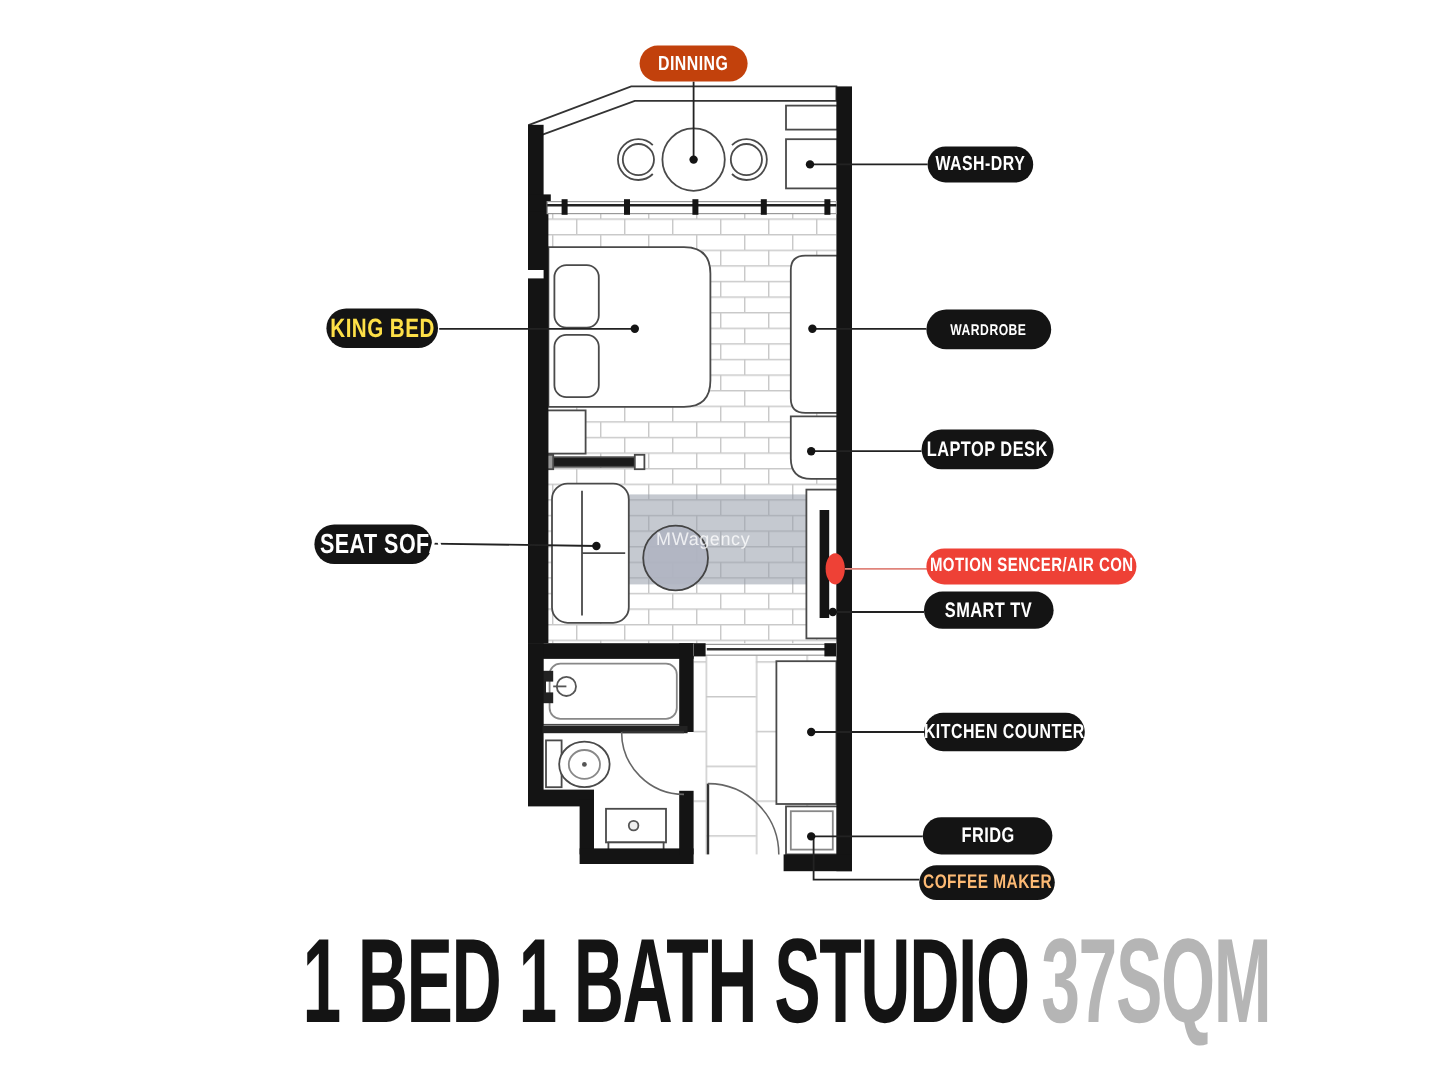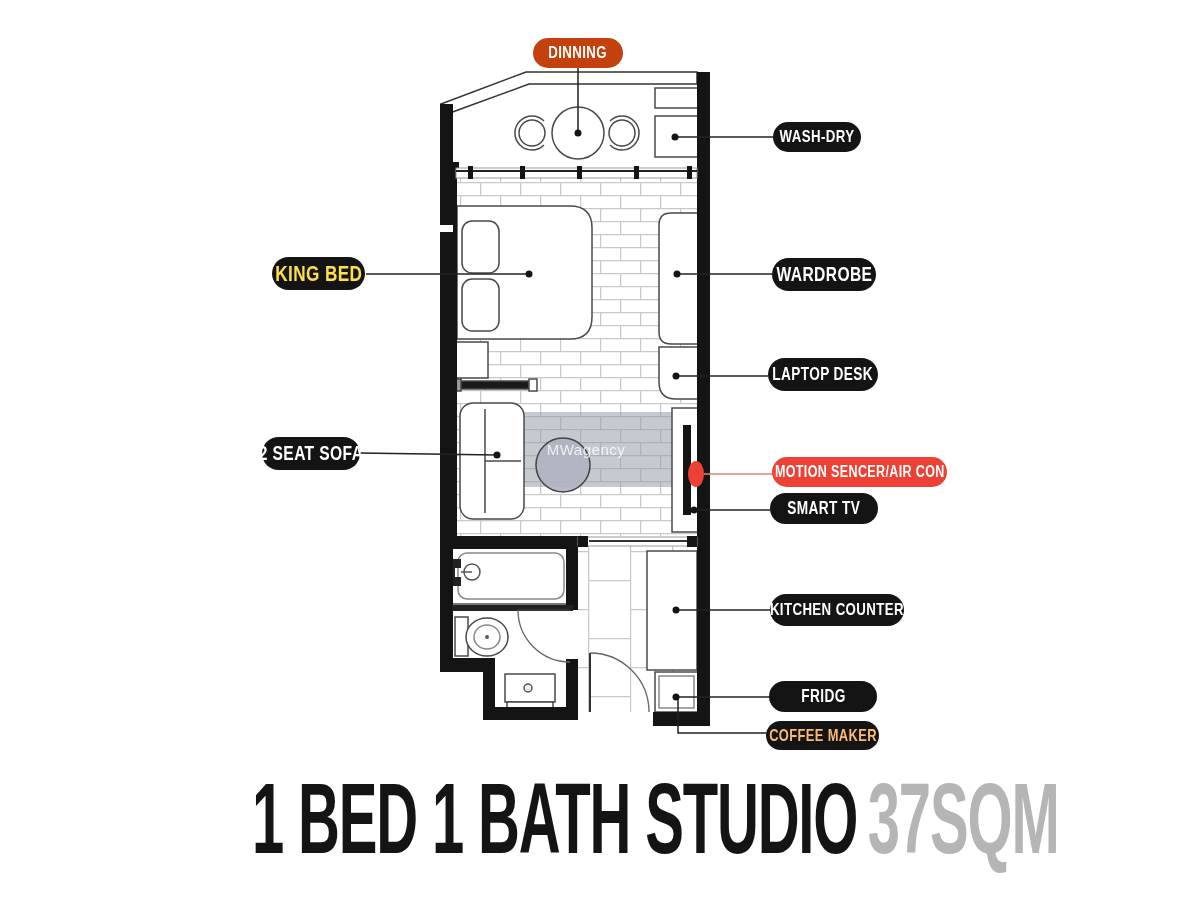--- a/index.html
+++ b/index.html
@@ -191,29 +191,29 @@
     </div>
 
   <div class="pill" style="left: 773px; top: 122px; width: 88px; height: 30px; font-size: 17px; background: rgb(20, 20, 20); color: rgb(255, 255, 255);">
     <span>WASH-DRY</span>
     </div>
 
   <div class="pill" style="left: 272px; top: 257px; width: 93px; height: 33px; font-size: 22px; background: rgb(20, 20, 20); color: #fde047;">
     <span>KING BED</span>
     </div>
 
-  <div class="pill" style="left: 772px; top: 258px; width: 104px; height: 33px; font-size: 20px; background: rgb(20, 20, 20); color: rgb(255, 255, 255); align-items: center;">
+  <div class="pill" style="left: 772px; top: 258px; width: 104px; height: 33px; font-size: 13px; background: rgb(20, 20, 20); color: rgb(255, 255, 255); align-items: center;">
     <span>WARDROBE</span>
     </div>
 
   <div class="pill" style="left: 768px; top: 358px; width: 110px; height: 33px; font-size: 17.5px; background: rgb(20, 20, 20); color: rgb(255, 255, 255);">
     <span>LAPTOP DESK</span>
     </div>
 
-  <div class="pill" style="left: 262px; top: 437px; width: 98px; height: 33px; font-size: 20px; background: rgb(20, 20, 20); color: rgb(255, 255, 255);">
+  <div class="pill" style="left: 262px; top: 437px; width: 98px; height: 33px; font-size: 23px; background: rgb(20, 20, 20); color: rgb(255, 255, 255);">
     <span>2 SEAT SOFA</span>
     </div>
 
   <div class="pill" style="left: 772px; top: 457px; width: 175px; height: 30px; font-size: 16px; background: rgb(238, 65, 54); color: rgb(255, 255, 255);">
     <span>MOTION SENCER/AIR CON</span>
     </div>
 
   <div class="pill" style="left: 770px; top: 493px; width: 108px; height: 31px; font-size: 17.5px; background: rgb(20, 20, 20); color: rgb(255, 255, 255);">
     <span>SMART TV</span>
     </div>

